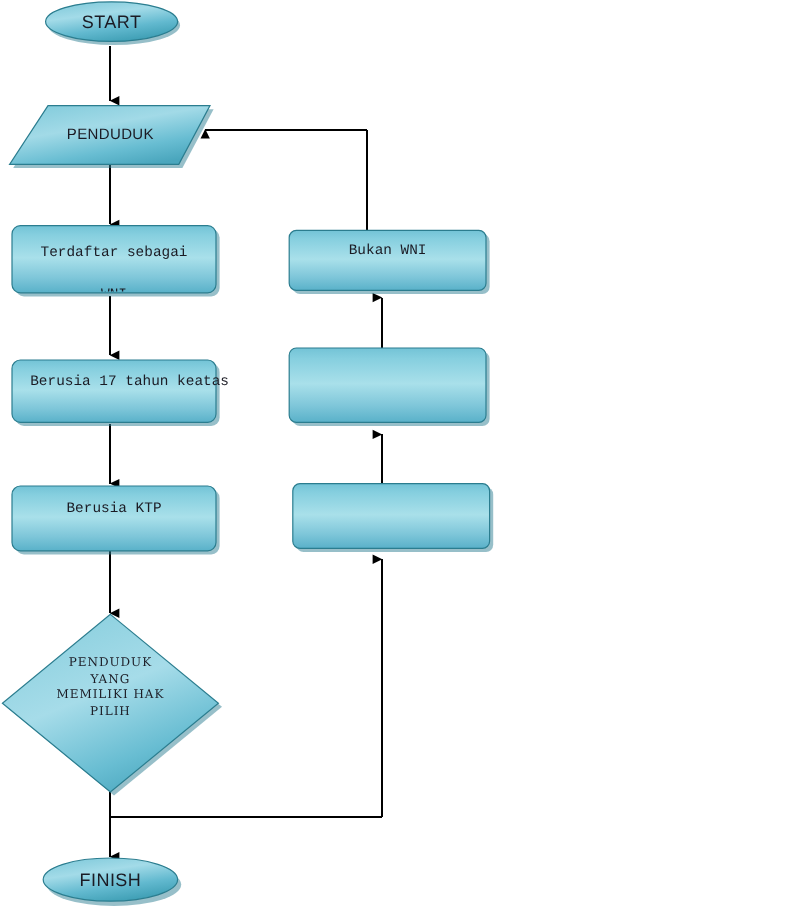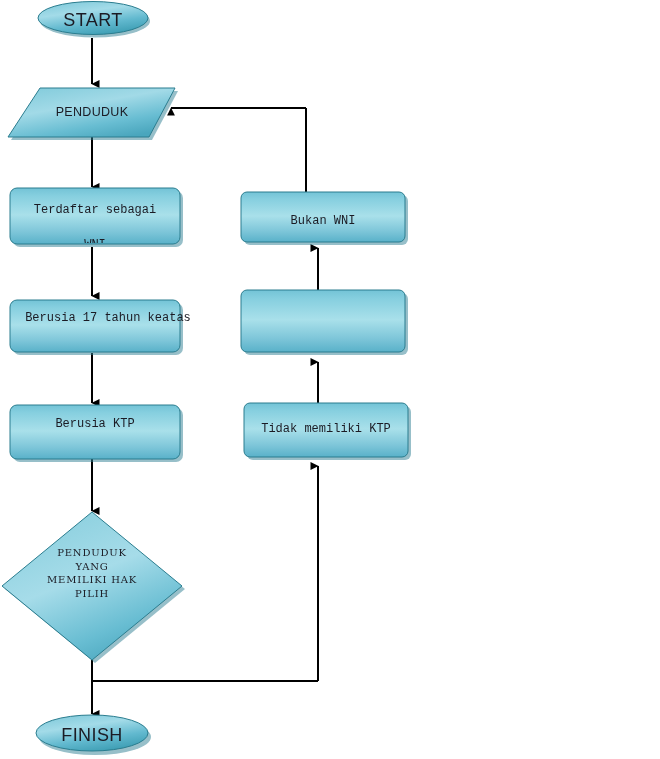--- a/index.html
+++ b/index.html
@@ -26,21 +26,21 @@
     height: 759px;
   }
   .node-label {
     position: absolute;
     text-align: center;
     color: #1b1b24;
     pointer-events: none;
     white-space: pre-line;
   }
   .lbl-terminator {
-    font-size: 18px;
+    font-size: 15px;
     letter-spacing: 0.4px;
     font-family: "Liberation Sans", sans-serif;
   }
   .lbl-process {
     font-size: 12px;
     line-height: 15px;
     font-family: Liberation Mono, monospace;
   }
   .lbl-io {
     font-size: 12.5px;
@@ -180,28 +180,27 @@
 
   <div class="node-label lbl-terminator" style="left:33px; top:10px; width:120px;">START</div>
 
   <div class="node-label lbl-io" style="left:32px; top:105px; width:120px;">PENDUDUK</div>
 
   <div class="clip-box" style="position:absolute; left:11px; top:189px; width:168px; height:54px;">
     <div class="node-label lbl-process" style="left:0; top:14px; width:168px;">Terdaftar sebagai</div>
     <div class="node-label lbl-process" style="left:0; top:49px; width:168px;">WNI</div>
   </div>
 
-  <div class="node-label lbl-process" style="left:241px; top:202px; width:164px;margin-top:12px;">Bukan WNI</div>
+  <div class="node-label lbl-process" style="left:241px; top:202px; width:164px;">Bukan WNI</div>
 
   <div class="node-label lbl-process" style="left:10px; top:311px; width:196px;">Berusia 17 tahun keatas</div>
 
 
   <div class="node-label lbl-process" style="left:10px; top:417px; width:170px;">Berusia  KTP</div>
 
-  <div class="node-label lbl-process" style="left:244px; top:422px; width:164px;">Tidak memiliki KTP</div>
 
   <div class="node-label lbl-decision" style="left:32px; top:546px; width:120px;">PENDUDUK
 YANG
 MEMILIKI HAK
 PILIH</div>
 
   <div class="node-label lbl-terminator" style="left:32px; top:725px; width:120px;">FINISH</div>
 
 </div>
 

